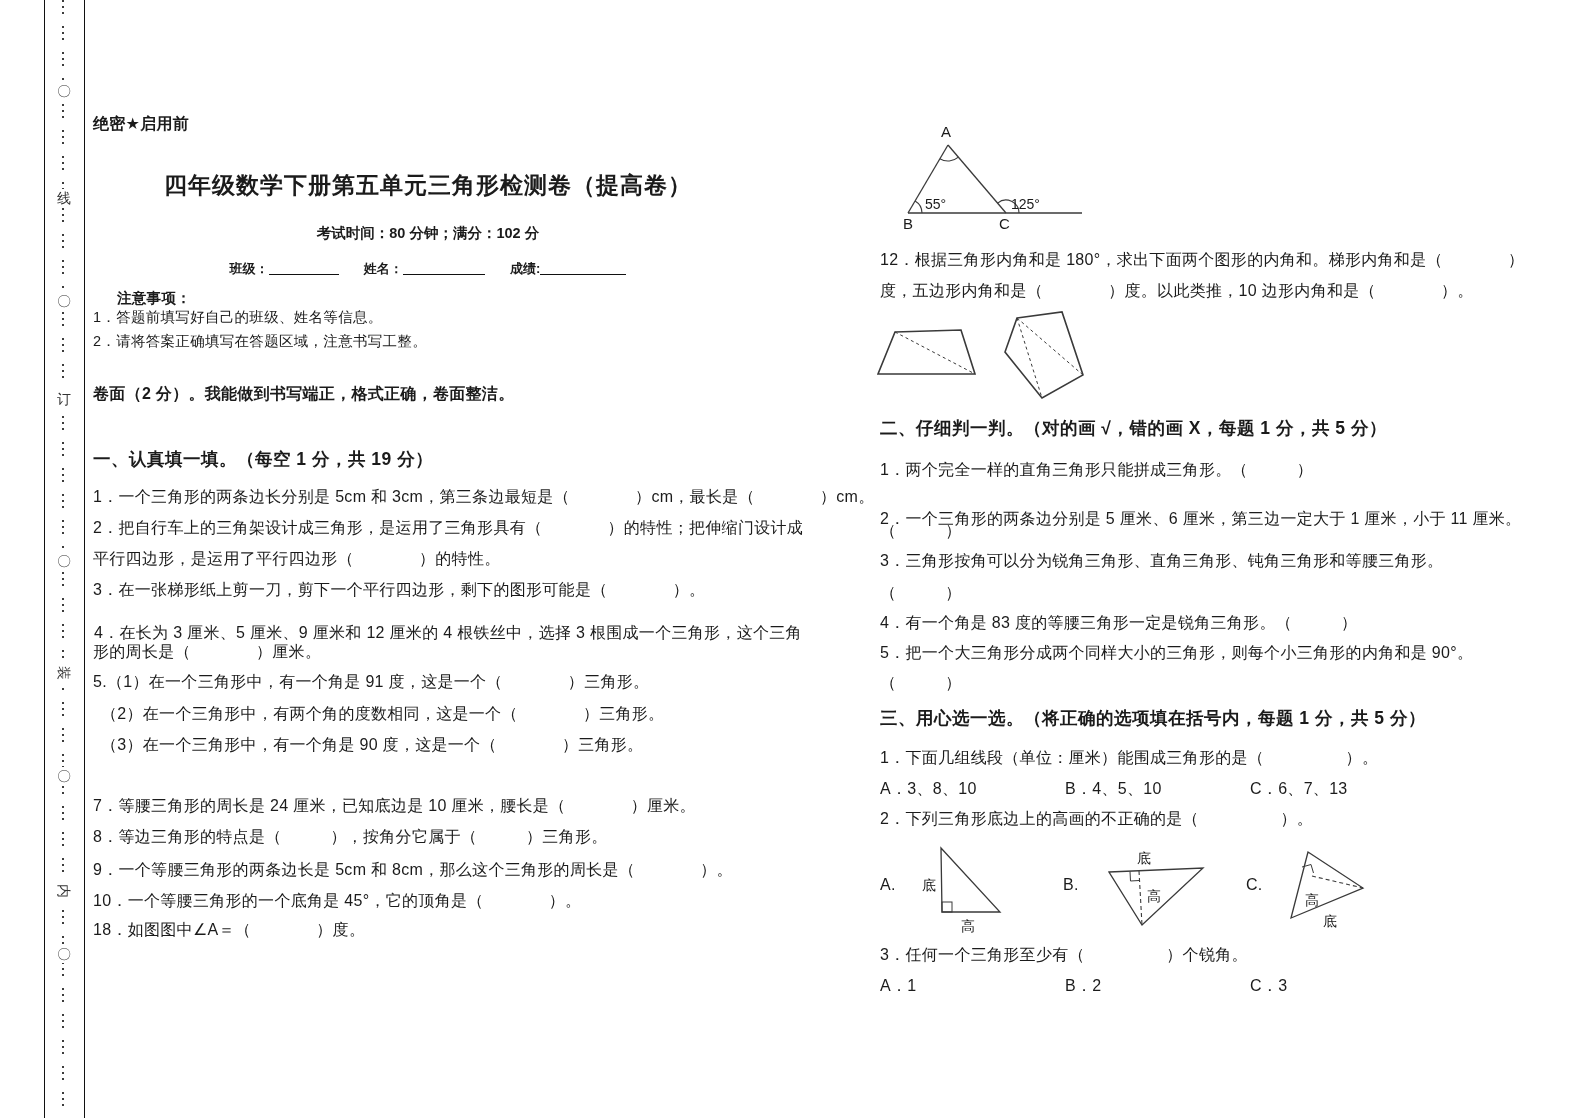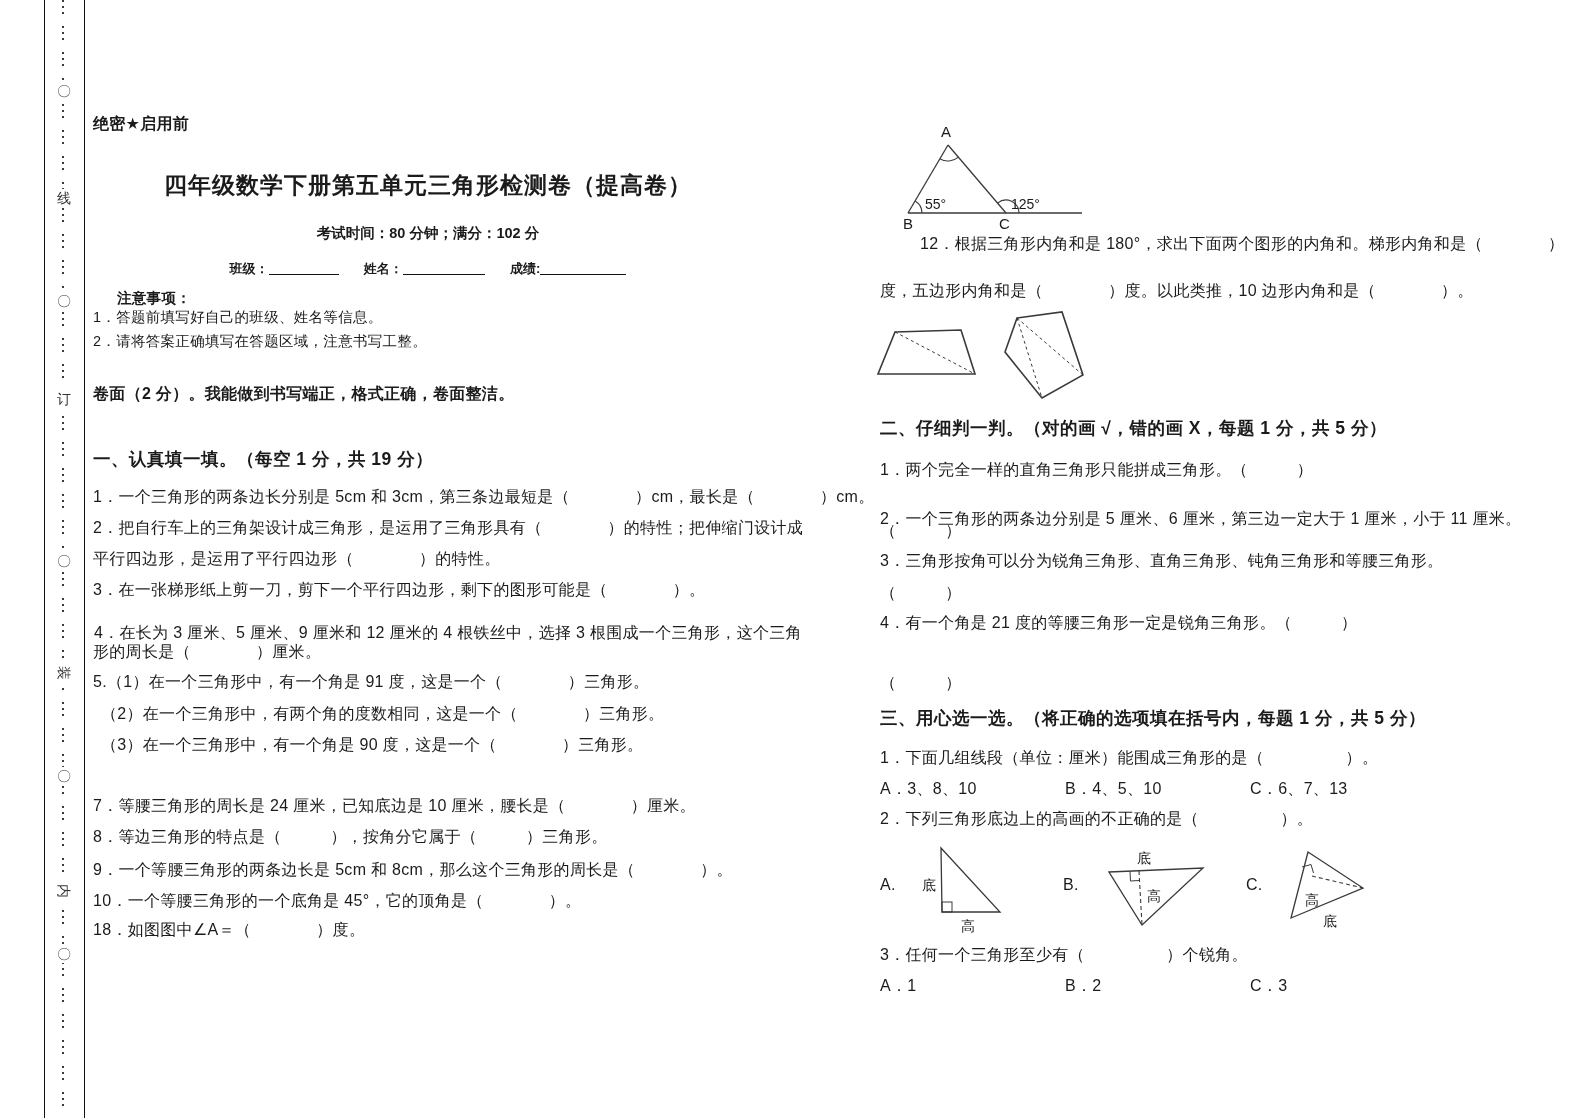--- a/index.html
+++ b/index.html
@@ -85,38 +85,39 @@
     <path d="M69.8,53.8 A16,16 0 0 0 88.4,52.2" fill="none" stroke="#3a3a3a" stroke-width="1.1"></path>
     <path d="M45.1,96 A14,14 0 0 1 52,108" fill="none" stroke="#3a3a3a" stroke-width="1.1"></path>
     <path d="M127.6,98.1 A13,13 0 0 1 149,108" fill="none" stroke="#3a3a3a" stroke-width="1.1"></path>
     <text x="71" y="32" font-size="15">A</text>
     <text x="33" y="124" font-size="15">B</text>
     <text x="129" y="124" font-size="15">C</text>
     <text x="55" y="104" font-size="14">55°</text>
     <text x="141" y="104" font-size="14">125°</text>
   </svg>
 
-  <div class="line" style="left:880px;top:234px;margin-left:40px;">12．根据三角形内角和是 180°，求出下面两个图形的内角和。梯形内角和是（　　　　）</div>
+  <div class="line" style="left:880px;top:250px;">12．根据三角形内角和是 180°，求出下面两个图形的内角和。梯形内角和是（　　　　）</div>
   <div class="line" style="left:880px;top:281px;">度，五边形内角和是（　　　　）度。以此类推，10 边形内角和是（　　　　）。</div>
 
   <svg style="left:872px;top:302px;" width="230" height="105" viewBox="0 0 230 105">
     <polygon points="23,30 89,28 103,72 6,72" fill="none" stroke="#3a3a3a" stroke-width="1.6"></polygon>
     <line x1="23" y1="30" x2="103" y2="72" stroke="#3a3a3a" stroke-width="1" stroke-dasharray="3,3"></line>
     <polygon points="145,16 190,10 211,73 170,96 133,50" fill="none" stroke="#3a3a3a" stroke-width="1.6"></polygon>
     <line x1="145" y1="16" x2="211" y2="73" stroke="#3a3a3a" stroke-width="1" stroke-dasharray="3,3"></line>
     <line x1="145" y1="16" x2="170" y2="96" stroke="#3a3a3a" stroke-width="1" stroke-dasharray="3,3"></line>
   </svg>
 
   <div class="line h" style="left:880px;top:418px;">二、仔细判一判。（对的画 √，错的画 X，每题 1 分，共 5 分）</div>
   <div class="line" style="left:880px;top:460px;">1．两个完全一样的直角三角形只能拼成三角形。（　　　）</div>
   <div class="line" style="left:880px;top:491px;margin-top:18px;">2．一个三角形的两条边分别是 5 厘米、6 厘米，第三边一定大于 1 厘米，小于 11 厘米。</div>
   <div class="line" style="left:880px;top:521px;">（　　　）</div>
   <div class="line" style="left:880px;top:551px;">3．三角形按角可以分为锐角三角形、直角三角形、钝角三角形和等腰三角形。</div>
   <div class="line" style="left:880px;top:583px;">（　　　）</div>
-  <div class="line" style="left:880px;top:613px;">4．有一个角是 21 度的等腰三角形一定是锐角三角形。（　　　）</div>
+  <div class="line" style="left:880px;top:613px;">4．有一个角是 83 度的等腰三角形一定是锐角三角形。（　　　）</div>
+  <div class="line" style="left:880px;top:643px;">5．把一个大三角形分成两个同样大小的三角形，则每个小三角形的内角和是 90°。</div>
   <div class="line" style="left:880px;top:673px;">（　　　）</div>
 
   <div class="line h" style="left:880px;top:708px;">三、用心选一选。（将正确的选项填在括号内，每题 1 分，共 5 分）</div>
   <div class="line" style="left:880px;top:748px;">1．下面几组线段（单位：厘米）能围成三角形的是（　　　　　）。</div>
   <div class="line" style="left:880px;top:779px;">A．3、8、10</div>
   <div class="line" style="left:1065px;top:779px;">B．4、5、10</div>
   <div class="line" style="left:1250px;top:779px;">C．6、7、13</div>
   <div class="line" style="left:880px;top:809px;">2．下列三角形底边上的高画的不正确的是（　　　　　）。</div>
 
   <div class="line" style="left:880px;top:875px;">A.</div>

